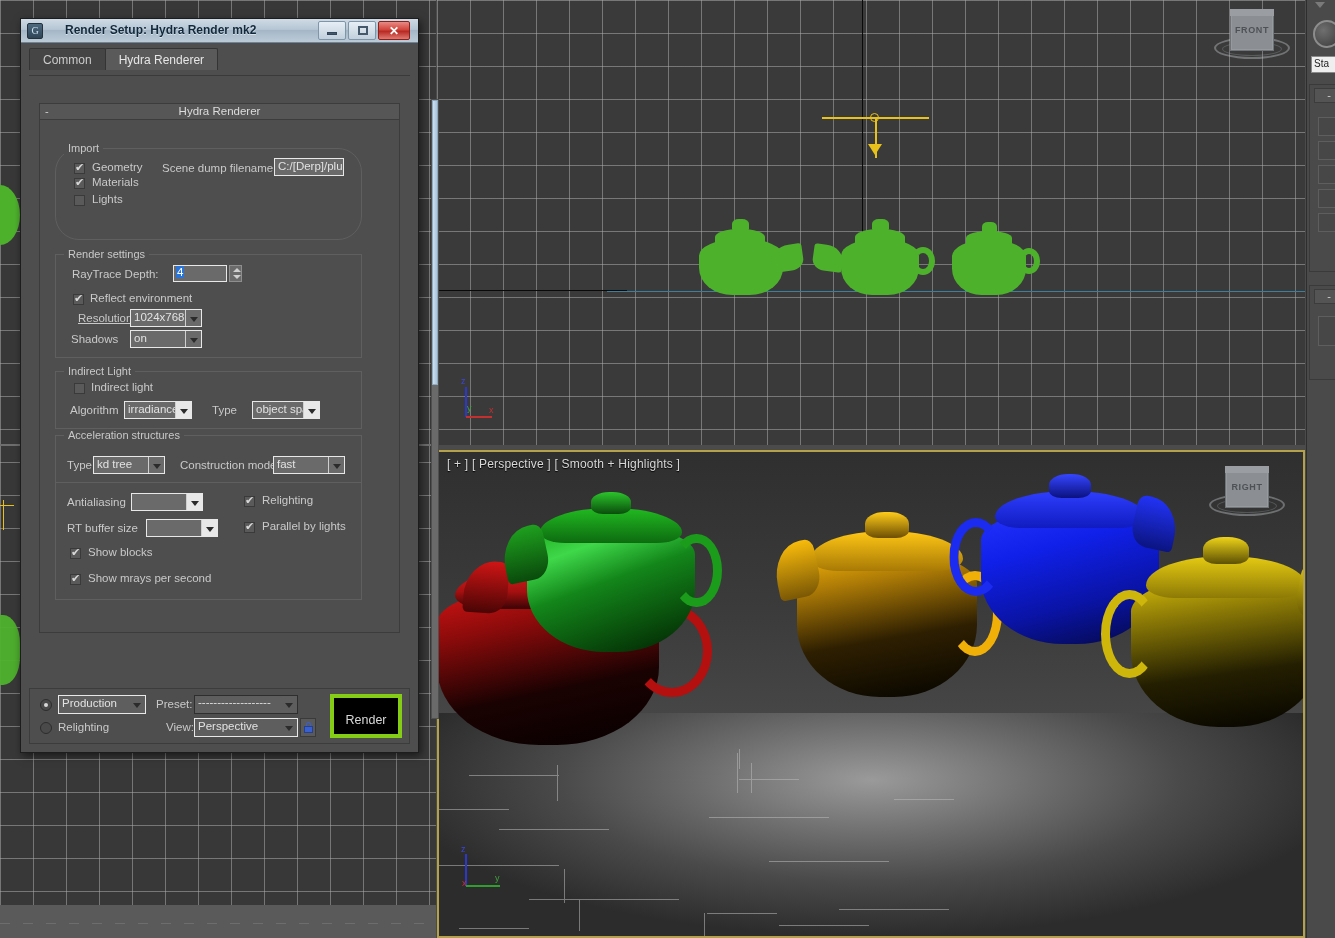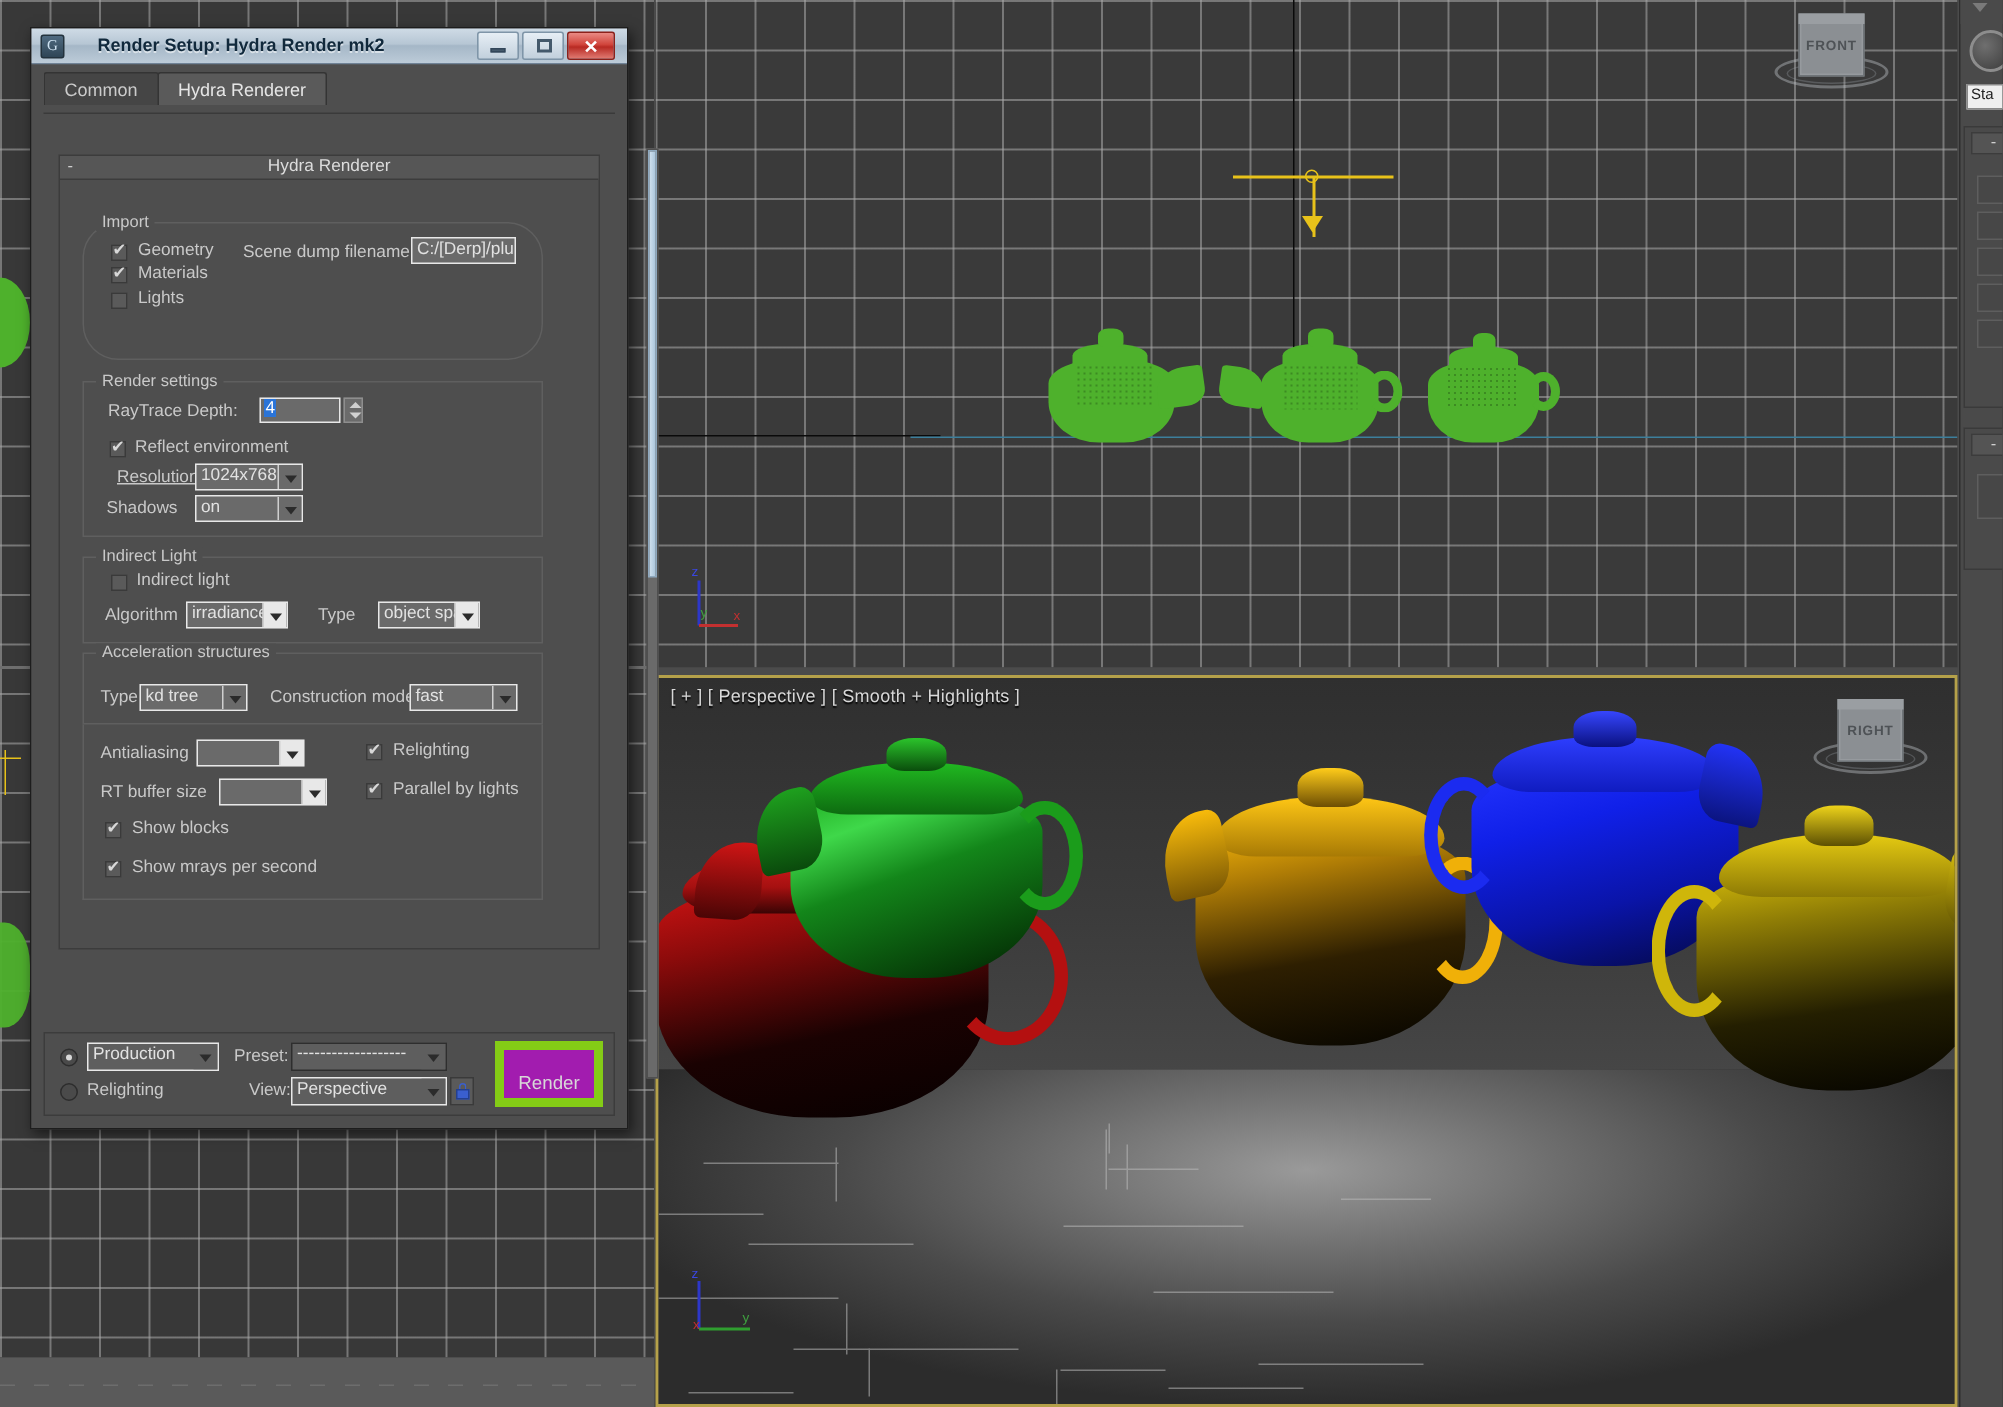--- a/index.html
+++ b/index.html
@@ -328,21 +328,21 @@
   }
   .radio {
     position:absolute; width:12px; height:12px; border-radius:50%;
     background:#4a4a4a; border:1px solid #2d2d2d;
   }
   .radio.on::after {
     content:""; position:absolute; left:3px; top:3px; width:4px; height:4px;
     border-radius:50%; background:#d8d8d8;
   }
   .renderbtn {
-    position:absolute; background:#a21caf; border:6px solid #84cc16;
+    position:absolute; background:#000000; border:4px solid #84cc16;
     color:#d8d8d8; font-size:12.5px; text-align:center;
   }
   .lockbtn {
     position:absolute; width:16px; height:19px; background:#5a5a5a;
     border:1px solid #3a3a3a;
   }
   .lockbtn .lk {
     position:absolute; left:3px; top:7px; width:9px; height:7px;
     background:#3a5fcf; border:1px solid #24408f;
   }
@@ -409,21 +409,21 @@
     </div>
 
     <div class="axis-tripod" style="left:18px;top:375px;">
       <div style="position:absolute;left:10px;top:12px;width:1.5px;height:30px;background:#2d37c8;"></div>
       <div class="lbl" style="left:6px;top:1px;color:#3a46e0;">z</div>
       <div style="position:absolute;left:11px;top:41px;width:26px;height:1.5px;background:#c33030;"></div>
       <div class="lbl" style="left:34px;top:30px;color:#c33030;">x</div>
       <div class="lbl" style="left:12px;top:28px;color:#3fa03f;">y</div>
     </div>
 
-    <div class="viewcube" style="left:744px;top:5px;">
+    <div class="viewcube" style="left:775px;top:5px;">
       <div class="ring"></div>
         <div class="ring2"></div>
       <div class="cube">
         <div class="face-top"></div>
         <div class="txt">FRONT</div>
       </div>
     </div>
   </div>
 
   <div style="position:absolute;left:437px;top:445px;width:868px;height:5px;background:#4b4b4b;"></div>

